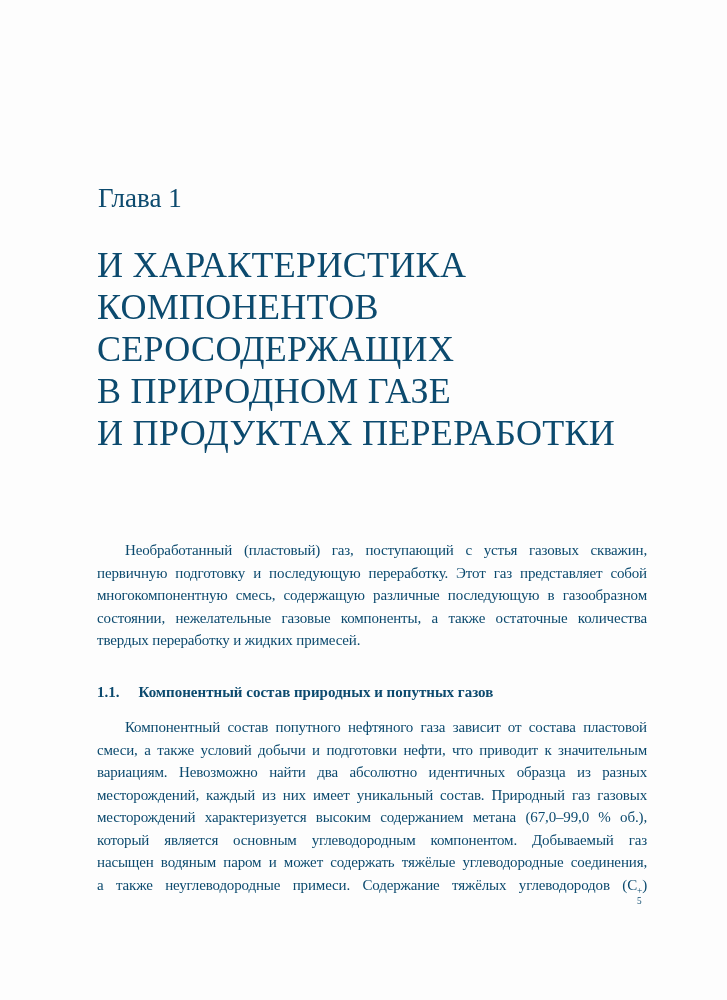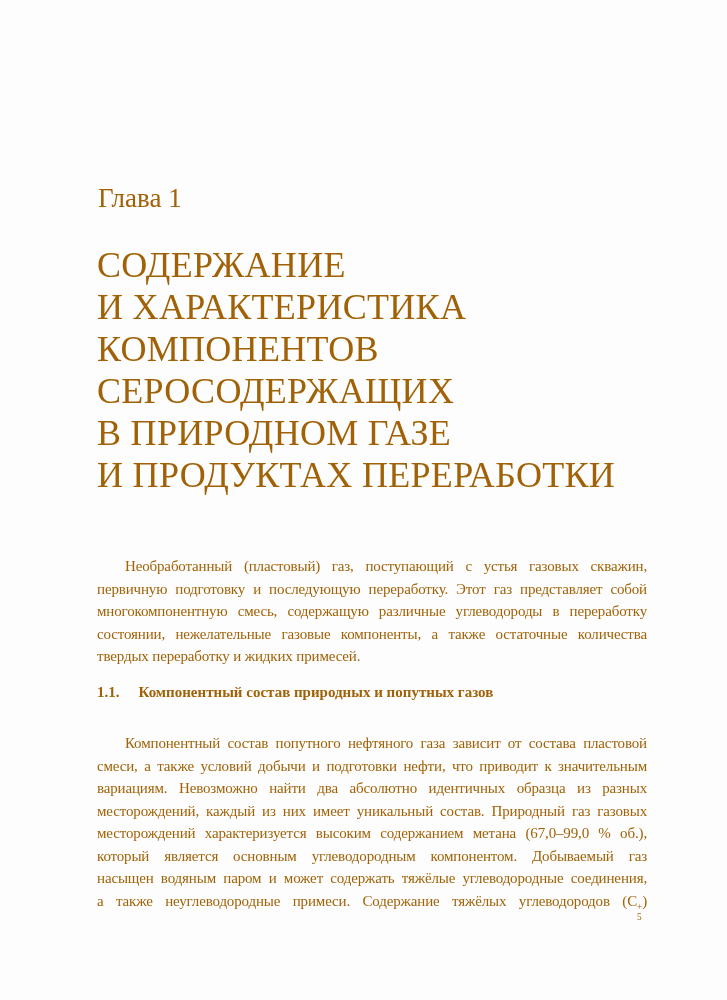--- a/index.html
+++ b/index.html
@@ -38,21 +38,20 @@
     text-align: left;
     text-align-last: left;
   }
   .para {
     position: absolute;
     left: 97px;
     width: 550px;
     font-size: 15px;
     line-height: 22.5px;
     letter-spacing: -0.15px;
-    margin-top: 16px;
   }
   .para-intro { top: 539px; }
   .para-body  { top: 716px; }
   .line {
     text-align: justify;
     text-align-last: justify;
   }
   .line.indent { padding-left: 28px; }
   .line.last {
     text-align-last: left;
@@ -75,37 +74,36 @@
     align-items: flex-start;
     font-size: 0.62em;
     line-height: 1.05;
     vertical-align: -0.5em;
   }
   .ss-sup, .ss-sub { display: block; }
 </style>
 </head>
 <body>
 
-<div class="page" style="background: rgb(253, 253, 253); color: #a16207;">
+<div class="page" style="background: rgb(253, 253, 253); color: #0c4a6e;">
 
   <div class="chapter-label">Глава 1</div>
 
   <h1 class="chapter-title">
-      <div class="line">СОДЕРЖАНИЕ</div>
       <div class="line">И ХАРАКТЕРИСТИКА</div>
       <div class="line">КОМПОНЕНТОВ</div>
       <div class="line">СЕРОСОДЕРЖАЩИХ</div>
       <div class="line">В ПРИРОДНОМ ГАЗЕ</div>
       <div class="line">И ПРОДУКТАХ ПЕРЕРАБОТКИ</div>
     </h1>
 
   <div class="para para-intro">
       <div class="line indent">Необработанный (пластовый) газ, поступающий с устья газовых скважин,</div>
       <div class="line">первичную подготовку и последующую переработку. Этот газ представляет собой</div>
-      <div class="line">многокомпонентную смесь, содержащую различные углеводороды в переработку</div>
+      <div class="line">многокомпонентную смесь, содержащую различные последующую в газообразном</div>
       <div class="line">состоянии, нежелательные газовые компоненты, а также остаточные количества</div>
       <div class="line last">твердых переработку и жидких примесей.</div>
     </div>
 
   <div class="section-heading">
     <span class="h-num">1.1.</span><span class="h-text">Компонентный состав природных и попутных газов</span>
   </div>
 
   <div class="para para-body">
     <div>

